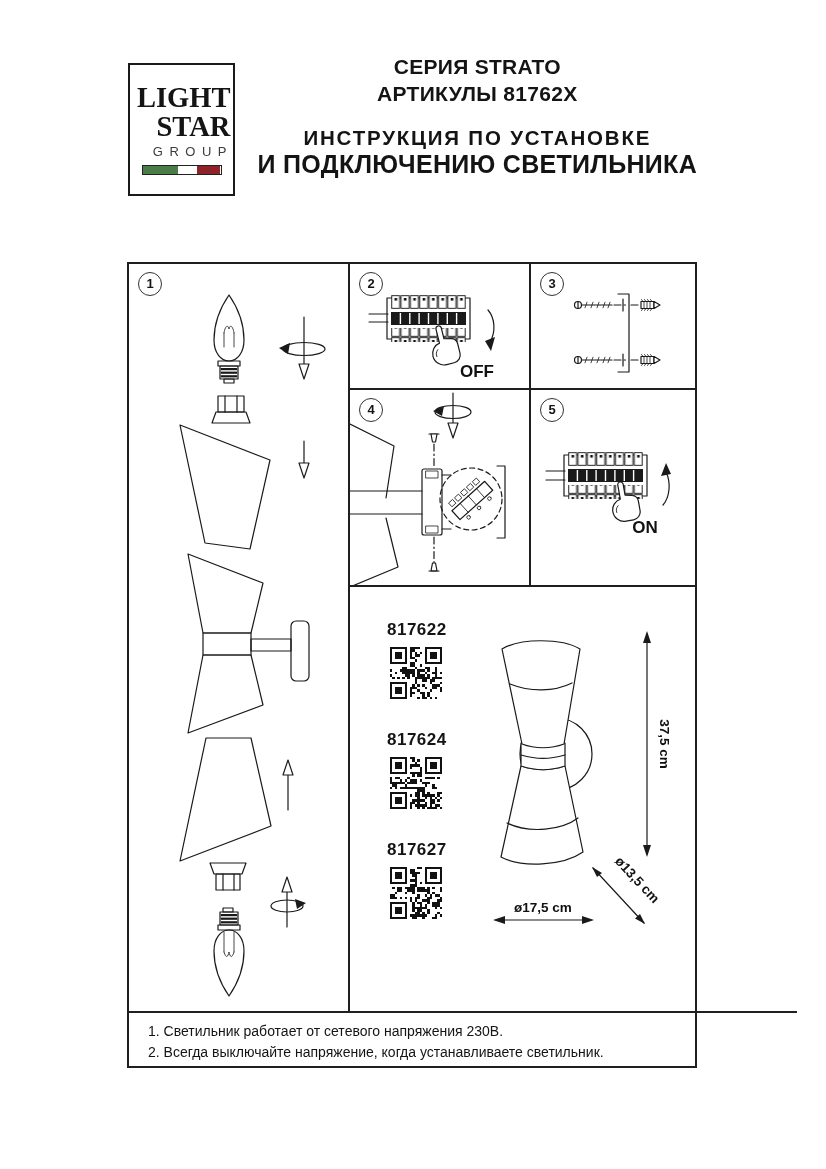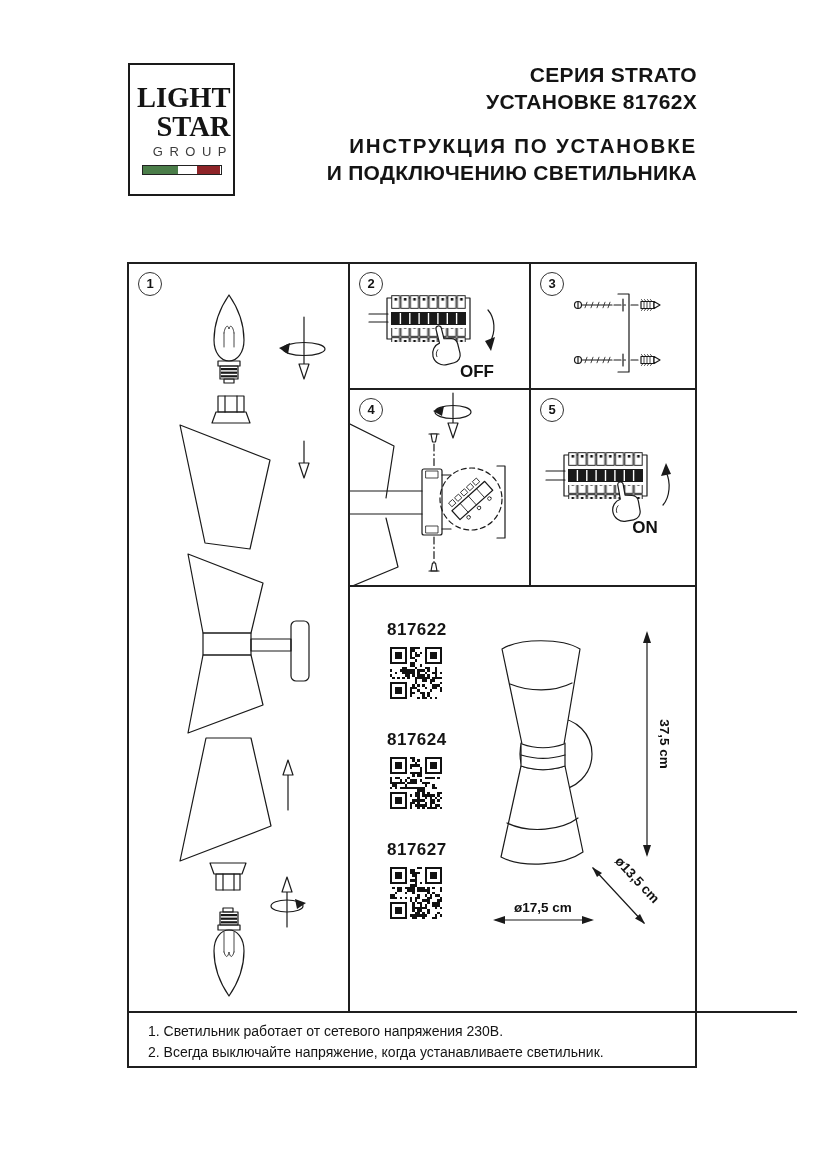--- a/index.html
+++ b/index.html
@@ -10,24 +10,24 @@
   #logo-box{position:absolute;left:128px;top:63px;width:107px;height:133px;
             border:2px solid #1a1a1a;text-align:right;box-sizing:border-box;background:#fff}
   .logo-l{font-family:"Liberation Serif",serif;font-weight:bold;font-size:30px;
           line-height:29px;letter-spacing:0;transform:scaleX(.95)}
   .logo-l.first{margin-top:17px}
   .logo-group{font-size:13px;letter-spacing:6.5px;padding-left:5px;color:#3c3c3c;margin-top:4px}
   .flag{width:78px;height:8px;margin:6px auto 0;border:1px solid #222;display:flex;box-sizing:content-box}
   .flag div{height:100%}
   .fgreen{width:45%}.fwhite{width:25%}.fred{width:30%}
 
-  #title{position:absolute;right:129px;top:61px;text-align:right;font-weight:bold}
+  #title{position:absolute;right:129px;top:53px;text-align:center;font-weight:bold}
   .t-line{font-size:21px;line-height:27px;letter-spacing:.3px}
   .t-inst1{margin-top:17px;font-size:20.5px;line-height:27px;letter-spacing:1.8px}
-  .t-inst2{font-size:21px;line-height:27px;letter-spacing:.3px}
+  .t-inst2{font-size:25px;line-height:27px;letter-spacing:.3px}
 
   
   #grid{position:absolute;left:127px;top:262px;width:570px;height:806px;
         border:2px solid #1f1f1f;box-sizing:border-box;background:#fff}
   .panel{position:absolute;box-sizing:border-box}
   #p1{left:0;top:0;width:221px;height:747px;border-right:2px solid #1f1f1f}
   #p2{left:221px;top:0;width:181px;height:126px;border-right:2px solid #1f1f1f;border-bottom:2px solid #1f1f1f}
   #p3{left:402px;top:0;width:164px;height:126px;border-bottom:2px solid #1f1f1f}
   #p4{left:221px;top:126px;width:181px;height:197px;border-right:2px solid #1f1f1f;border-bottom:2px solid #1f1f1f}
   #p5{left:402px;top:126px;width:164px;height:197px;border-bottom:2px solid #1f1f1f}
@@ -62,21 +62,21 @@
   <div class="logo-group">GROUP</div>
   <div class="flag">
     <div class="fgreen" style="background-color: rgb(75, 125, 73);"></div>
     <div class="fwhite" style="background-color: rgb(255, 255, 255);"></div>
     <div class="fred" style="background-color: rgb(142, 36, 40);"></div>
   </div>
 </div>
 
 <div id="title">
   <div class="t-line">СЕРИЯ STRATO</div>
-  <div class="t-line">УСТАНОВКЕ 81762X</div>
+  <div class="t-line">АРТИКУЛЫ 81762X</div>
   <div class="t-inst1">ИНСТРУКЦИЯ ПО УСТАНОВКЕ</div>
   <div class="t-inst2">И ПОДКЛЮЧЕНИЮ СВЕТИЛЬНИКА</div>
 </div>
 
 <div id="grid">
 
   <div id="p1" class="panel">
     <div class="badge">1</div>
     <svg class="draw" viewBox="0 0 219 745">
 

